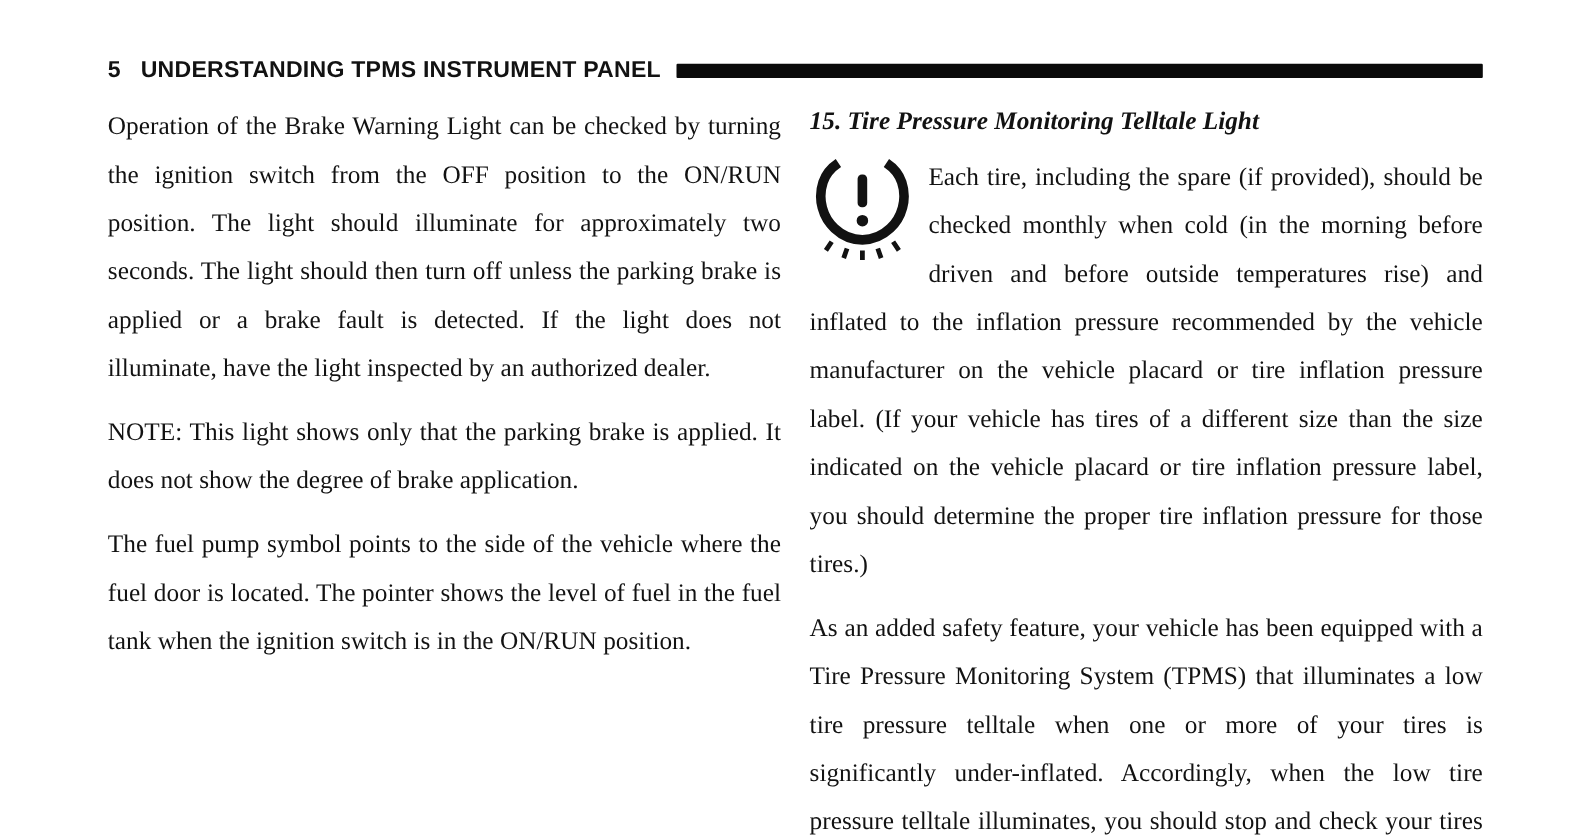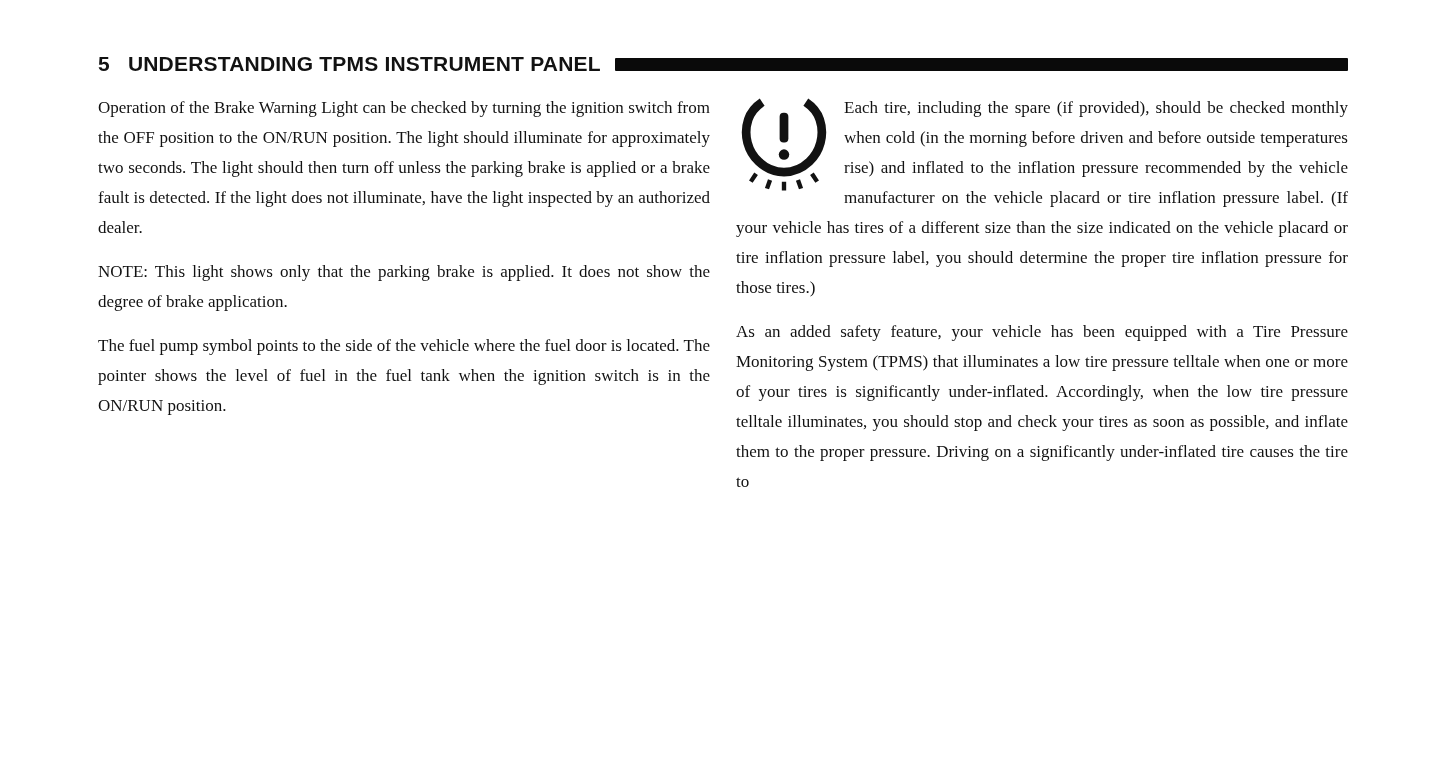--- a/index.html
+++ b/index.html
@@ -37,22 +37,22 @@
     border-radius: 1px;
   }
   
   .columns {
     display: flex;
     gap: 26px;
     margin-top: 17px;
   }
   .col { width: 612px; }
   p {
-    font-size: 17px;
-    line-height: 30px;
+    font-size: 23px;
+    line-height: 44px;
     text-align: justify;
     margin-bottom: 14px;
   }
   p:last-child { margin-bottom: 4px; }
   h3 {
     font-size: 23px;
     line-height: 30px;
     font-weight: bold;
     font-style: italic;
     margin: 2px 0 14px 0;
@@ -84,20 +84,21 @@
 
   <div class="columns">
 
     <div class="col">
       <p>Operation of the Brake Warning Light can be checked by turning the ignition switch from the OFF position to the ON/RUN position. The light should illuminate for approximately two seconds. The light should then turn off unless the parking brake is applied or a brake fault is detected. If the light does not illuminate, have the light inspected by an authorized dealer.</p>
       <p><span class="note-label">NOTE:</span><span> This light shows only that the parking brake is applied. It does not show the degree of brake application.</span></p>
       <p>The fuel pump symbol points to the side of the vehicle where the fuel door is located. The pointer shows the level of fuel in the fuel tank when the ignition switch is in the ON/RUN position.</p>
     </div>
 
     <div class="col">
+      <h3>15. Tire Pressure Monitoring Telltale Light</h3>
 
       <div class="icon-float">
         <svg width="88" height="96" viewBox="0 0 100 110" aria-hidden="true">
 
           <path d="M 25 6 C 22 8, 13 14, 9 26 C 3 44, 9 63, 21 74 C 29 81.5, 39 86, 50 86 C 61 86, 71 81.5, 79 74 C 91 63, 97 44, 91 26 C 87 14, 78 8, 75 6" fill="none" stroke="#121212" stroke-width="10" stroke-linecap="butt"></path>
 
           <rect x="45" y="18" width="10" height="34" rx="4.5" fill="#121212"></rect>
           <circle cx="50" cy="66" r="6" fill="#121212"></circle>
 
           <path d="M 18 88 l -6 9 M 34 95 l -3.5 10 M 50 97 l 0 10 M 66 95 l 3.5 10 M 82 88 l 6 9" stroke="#121212" stroke-width="5" fill="none"></path>

